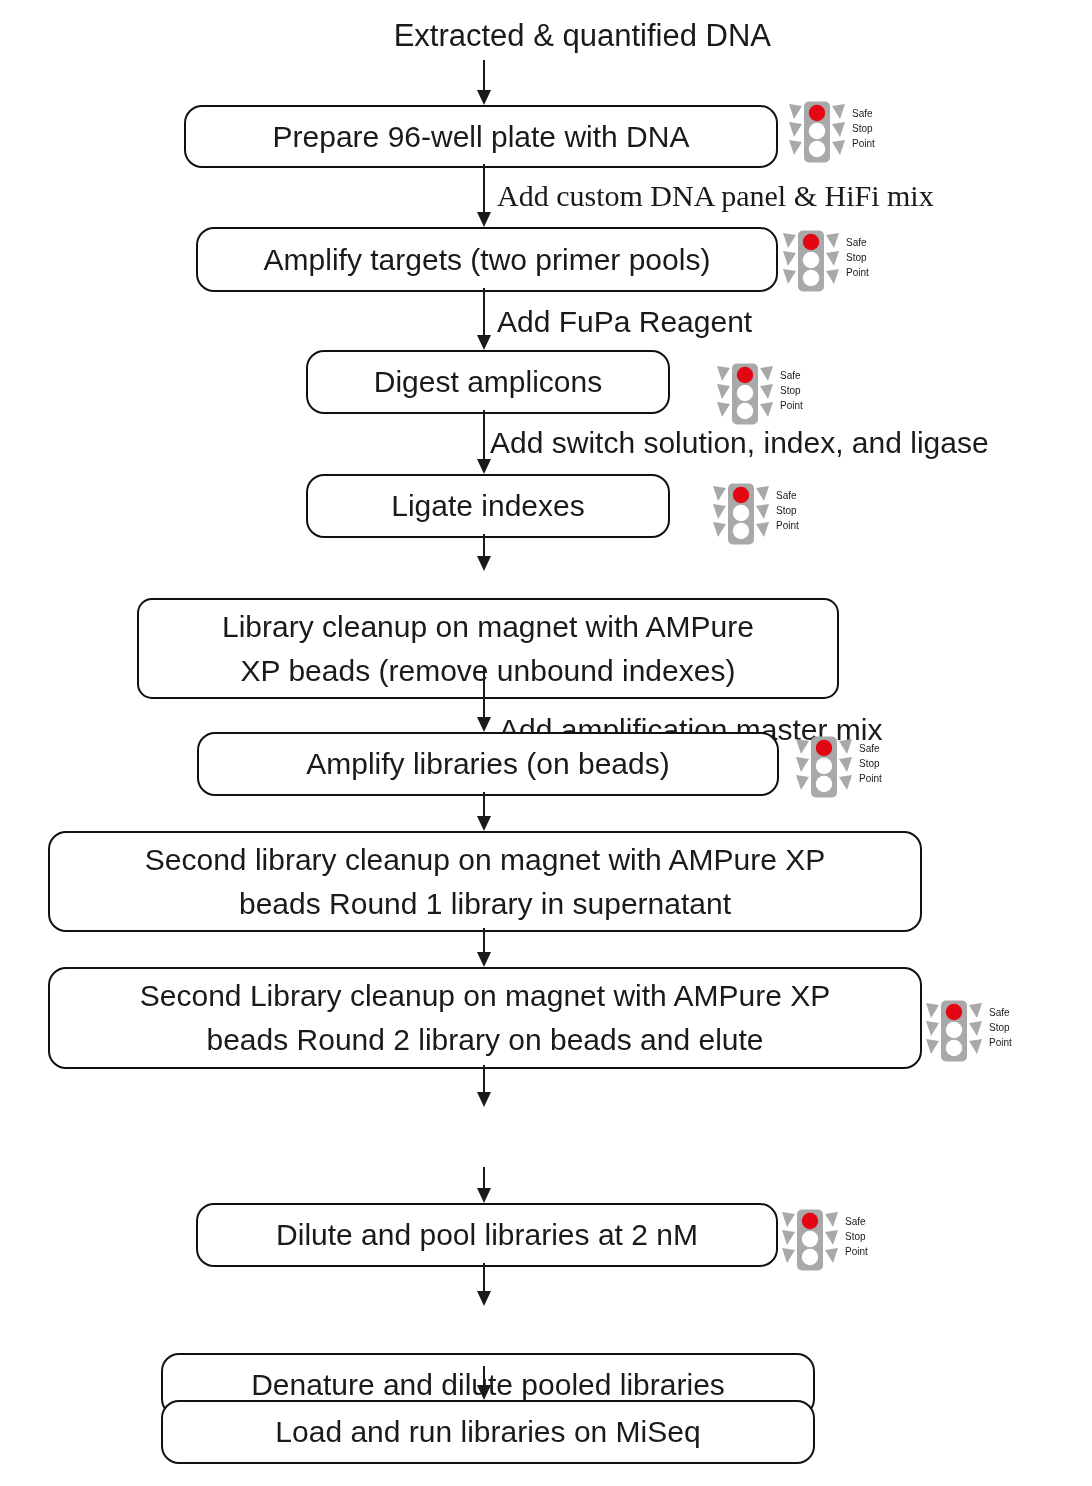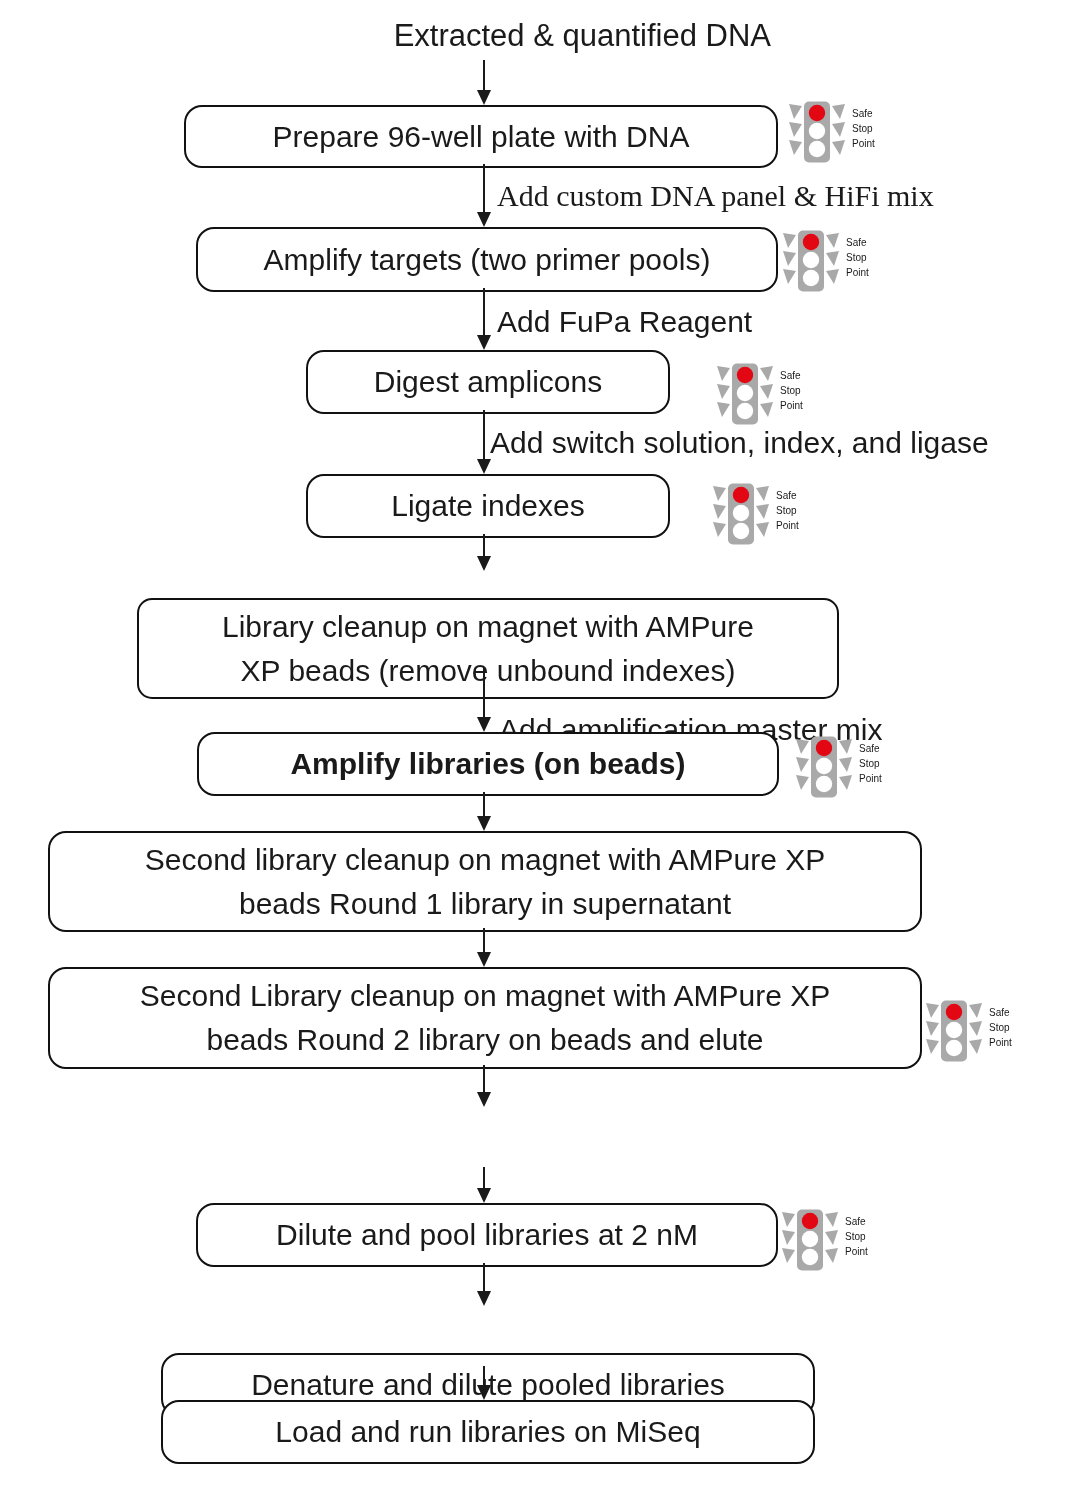--- a/index.html
+++ b/index.html
@@ -169,21 +169,21 @@
     <span class="line">Library cleanup on magnet with AMPure</span>
     <span class="line">XP beads (remove unbound indexes)</span>
   </div>
 
   <div class="arrow" style="left:476px;top:668px;height:64px;">
     <div class="arrow-line"></div>
     <div class="arrow-head"></div>
   </div>
   <div class="edge-label" style="left:499px;top:684px;margin-top:29px;">Add amplification master mix</div>
 
-  <div class="box" style="left:197px;top:732px;width:578px;height:60px;font-weight:bold;">
+  <div class="box" style="left:197px;top:732px;width:578px;height:60px;">
     <span class="line">Amplify libraries (on beads)</span>
   </div>
 
   <div class="stoplight" style="left:795px;top:736px;">
     <svg width="58" height="62" viewBox="0 0 58 62">
       <polygon points="1,3 14,5 6,18" fill="#a9a9a9"></polygon>
         <polygon points="1,21 14,23 6,36" fill="#a9a9a9"></polygon>
         <polygon points="1,39 14,41 6,54" fill="#a9a9a9"></polygon>
       <polygon points="57,3 44,5 52,18" fill="#a9a9a9"></polygon>
         <polygon points="57,21 44,23 52,36" fill="#a9a9a9"></polygon>

